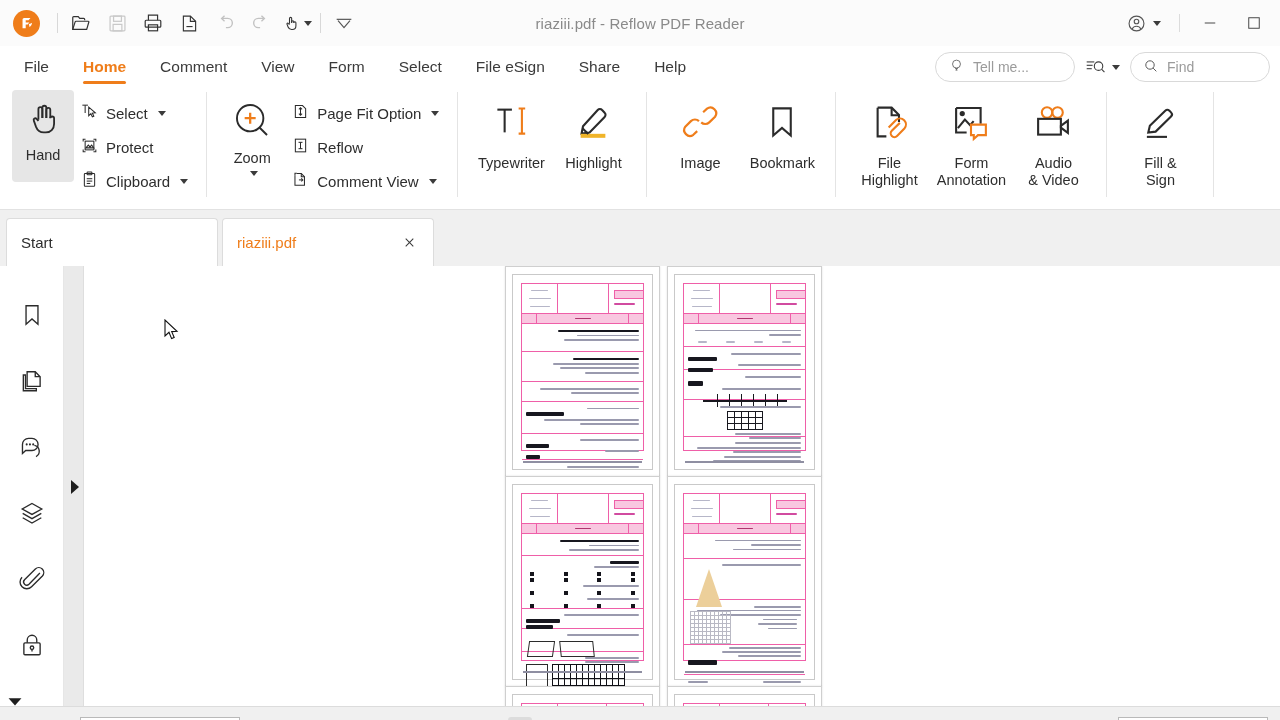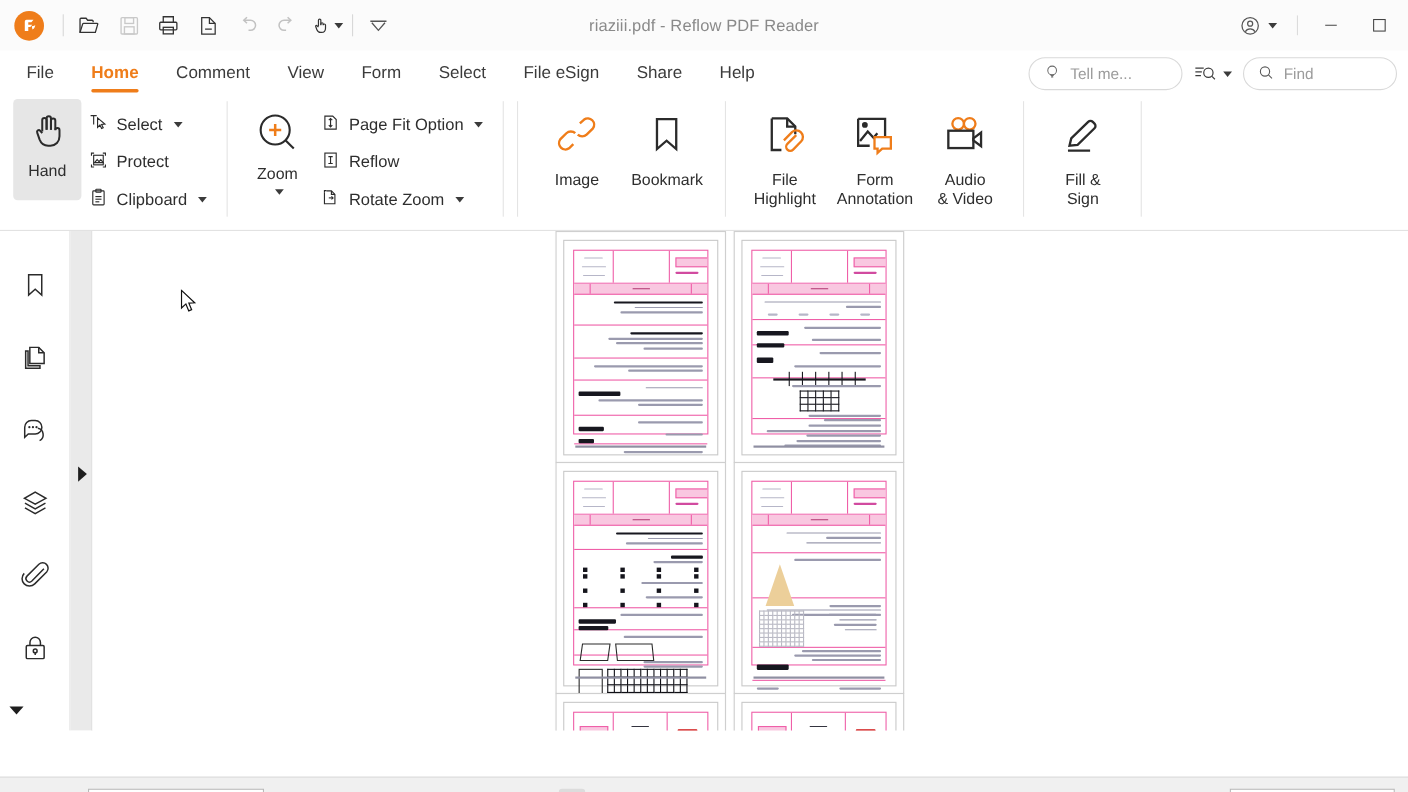--- a/index.html
+++ b/index.html
@@ -426,28 +426,50 @@
         <div class="small-btn">
           <span>
             <svg width="19" height="19" viewBox="0 0 24 24" fill="none" stroke="#2b2b2b" stroke-width="1.3">
                 <path d="M5 6.5V4.2h2.4"></path>
                 <path d="M5 6.5v12.8h12V8.5l-4-4H7.4"></path>
                 <path d="M13 4.5v4h4"></path>
                 <path d="M10 12.5h4.5"></path>
                 <path d="M13 10.7l1.9 1.8-1.9 1.8"></path>
               </svg>
           </span>
-          <span>Rotate Zoom</span>
+          <span>Comment View</span>
           <span class="caret-sm"></span>
         </div>
       </div>
     </div>
 
     <div class="rib-divider"></div>
 
+    <div class="rib-group">
+      <div class="big-btn2">
+        <span>
+          <svg width="44" height="40" viewBox="0 0 24 22" fill="none" stroke="#2b2b2b" stroke-width="1.15">
+              <path d="M4.5 4.2h8"></path>
+              <path d="M8.5 4.2v12.5"></path>
+              <path d="M16.2 3.6h3.6M16.2 17.4h3.6M18 3.6v13.8" stroke="#ef7d1a"></path>
+            </svg>
+        </span>
+        <div class="lbl">Typewriter</div>
+      </div>
+      <div class="big-btn2">
+        <span>
+          <svg width="44" height="40" viewBox="0 0 24 22" fill="none" stroke="#2b2b2b" stroke-width="1.15">
+              <path d="M6.5 13.3 14.6 4.4a1.6 1.6 0 0 1 2.4 0l1.4 1.5a1.6 1.6 0 0 1 0 2.3l-8.3 8.6-4.4.5z"></path>
+              <path d="M5.2 18.6h13.6" stroke="#f0b429" stroke-width="2.2"></path>
+              <path d="M6.2 14.4 9.4 17.6"></path>
+            </svg>
+        </span>
+        <div class="lbl">Highlight</div>
+      </div>
+    </div>
 
     <div class="rib-divider"></div>
 
     <div class="rib-group">
       <div class="big-btn2">
         <span>
           <svg width="42" height="40" viewBox="0 0 24 22" fill="none" stroke="#ef7d1a" stroke-width="1.25">
               <path d="M13.8 5.4 16 3.4a3.3 3.3 0 0 1 4.6 4.6l-3.3 3.2a3.3 3.3 0 0 1-4.6 0"></path>
               <path d="M10.4 16.2 8.2 18.3a3.3 3.3 0 0 1-4.6-4.6l3.2-3.2a3.3 3.3 0 0 1 4.6 0"></path>
             </svg>
@@ -512,20 +534,33 @@
               <path d="M6.2 13.2 15 4.6a1.7 1.7 0 0 1 2.4 0l.9.9a1.7 1.7 0 0 1 0 2.4l-8.8 8.6-4.2.5z"></path>
               <path d="M4.5 19.5h11.5"></path>
             </svg>
         </span>
         <div class="lbl"><span>Fill &amp;</span><br><span>Sign</span></div>
       </div>
     </div>
     <div class="rib-divider"></div>
   </div>
 
+  <div class="tabstrip">
+    <div class="doctab">
+      <span>Start</span>
+    </div>
+    <div class="doctab active">
+      <span>riaziii.pdf</span>
+      <span class="tab-close">
+        <svg width="13" height="13" viewBox="0 0 24 24" stroke="#3a3a3a" stroke-width="1.9">
+            <path d="M5 5l14 14M19 5L5 19"></path>
+          </svg>
+      </span>
+    </div>
+  </div>
 
   <div class="main">
 
     <div class="navpane">
       <div class="nav-icon">
         <svg width="26" height="26" viewBox="0 0 24 24" fill="none" stroke="#2b2b2b" stroke-width="1.25">
             <path d="M6.5 3.5h11v17l-5.5-4.8-5.5 4.8z"></path>
           </svg>
       </div>
       <div class="nav-icon">

